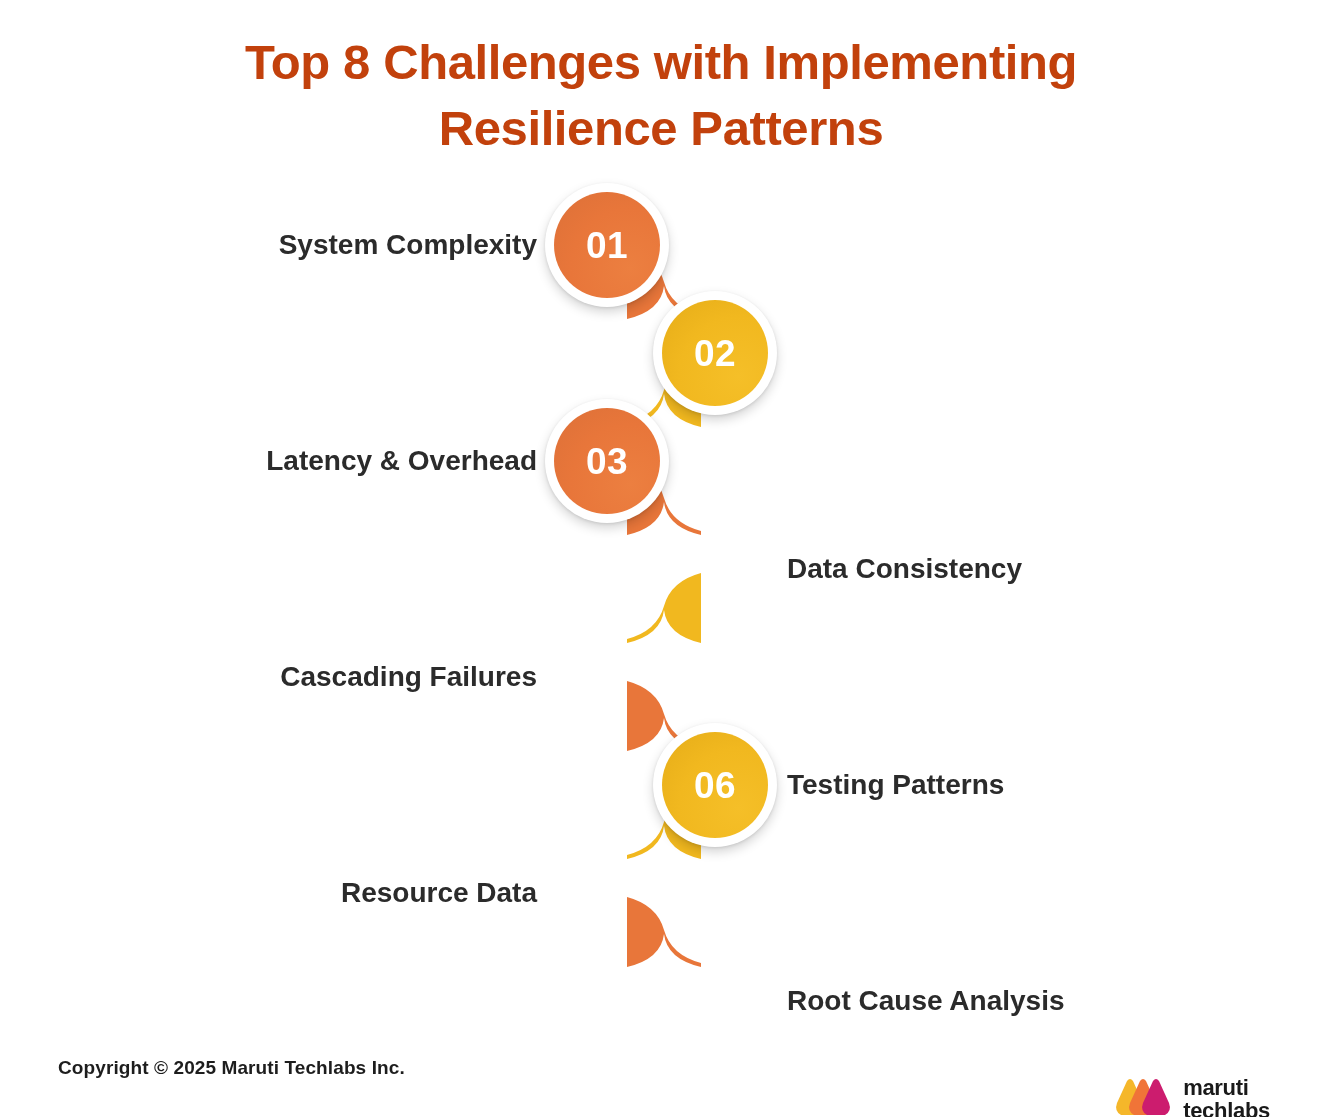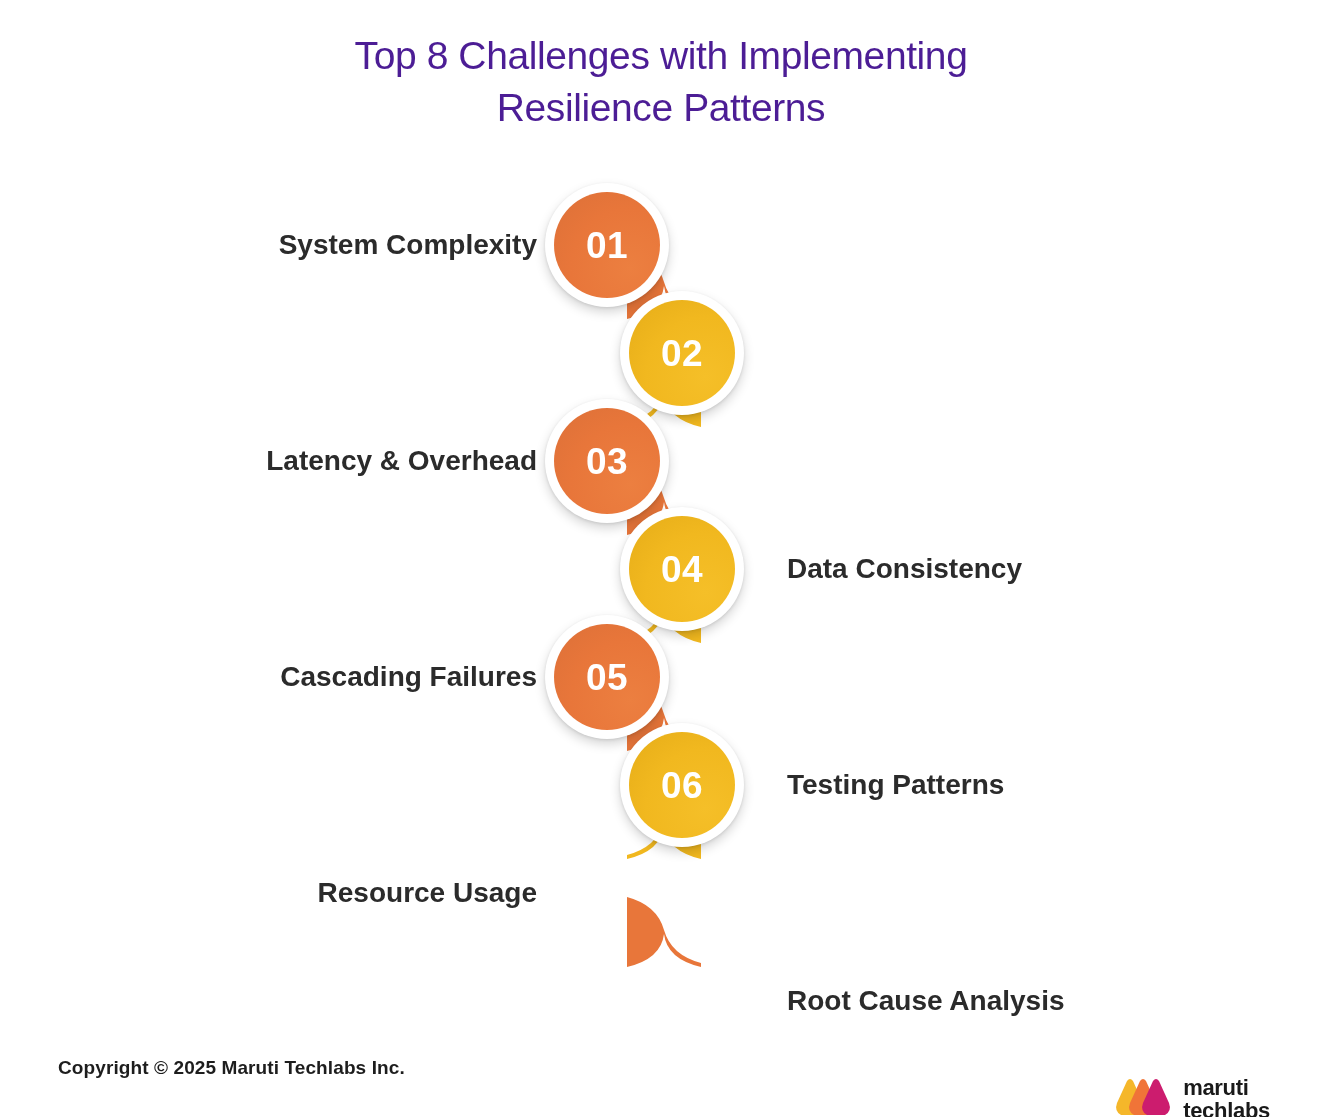--- a/index.html
+++ b/index.html
@@ -21,23 +21,23 @@
 
   
   .title-block {
     position: absolute;
     left: 0;
     top: 30px;
     width: 1322px;
     text-align: center;
   }
   .title-line {
-    font-size: 39px;
-    font-weight: normal;
-    color: #4c1d95;
+    font-size: 49px;
+    font-weight: bold;
+    color: #c2410c;
     line-height: 1.34;
     letter-spacing: -0.4px;
   }
 
   
   .flow {
     position: absolute;
     left: 0;
     top: 0;
     width: 1322px;
@@ -75,21 +75,21 @@
   .num {
     font-size: 37px;
     font-weight: bold;
     color: #ffffff;
     letter-spacing: 0.5px;
     line-height: 1;
   }
 
   
   .node.left  { left: 545px; }
-  .node.right { left: 620px; }
+  .node.right { left: 653px; }
 
   
   .label {
     position: absolute;
     font-size: 28px;
     font-weight: bold;
     color: #2b2b2b;
     line-height: 1.2;
     white-space: nowrap;
     z-index: 2;
@@ -221,39 +221,29 @@
         <div class="disc yellow">
           <div class="num">02</div>
         </div>
       </div>
       <div class="node left" style="top: 399px;">
         <div class="disc orange">
           <div class="num">03</div>
         </div>
       </div>
       <div class="label toleft" style="top: 444px;">Latency &amp; Overhead</div>
-      <div class="node right" style="top: 507px;">
-        <div class="disc yellow">
-          <div class="num">04</div>
-        </div>
-      </div>
       <div class="label toright" style="top: 552px;">Data Consistency</div>
-      <div class="node left" style="top: 615px;">
-        <div class="disc orange">
-          <div class="num">05</div>
-        </div>
-      </div>
       <div class="label toleft" style="top: 660px;">Cascading Failures</div>
       <div class="node right" style="top: 723px;">
         <div class="disc yellow">
           <div class="num">06</div>
         </div>
       </div>
       <div class="label toright" style="top: 768px;">Testing Patterns</div>
-      <div class="label toleft" style="top: 876px;">Resource Usage</div>
+      <div class="label toleft" style="top: 876px;">Resource Data</div>
       <div class="label toright" style="top: 984px;">Root Cause Analysis</div>
     </div>
 
   <div class="footer">
     <div class="copyright">Copyright © 2025 Maruti Techlabs Inc.</div>
     <div class="logo">
       <svg class="logo-mark" viewBox="0 0 62 44">
         <path d="M17 4 Q20 0 23 4 L33 26 Q36 34 29 38 L11 38 Q4 34 7 26 Z" fill="#F5B72A"></path>
         <path d="M30 4 Q33 0 36 4 L46 26 Q49 34 42 38 L24 38 Q17 34 20 26 Z" fill="#F07438"></path>
         <path d="M43 4 Q46 0 49 4 L59 26 Q62 34 55 38 L37 38 Q30 34 33 26 Z" fill="#CC1C6E"></path>

